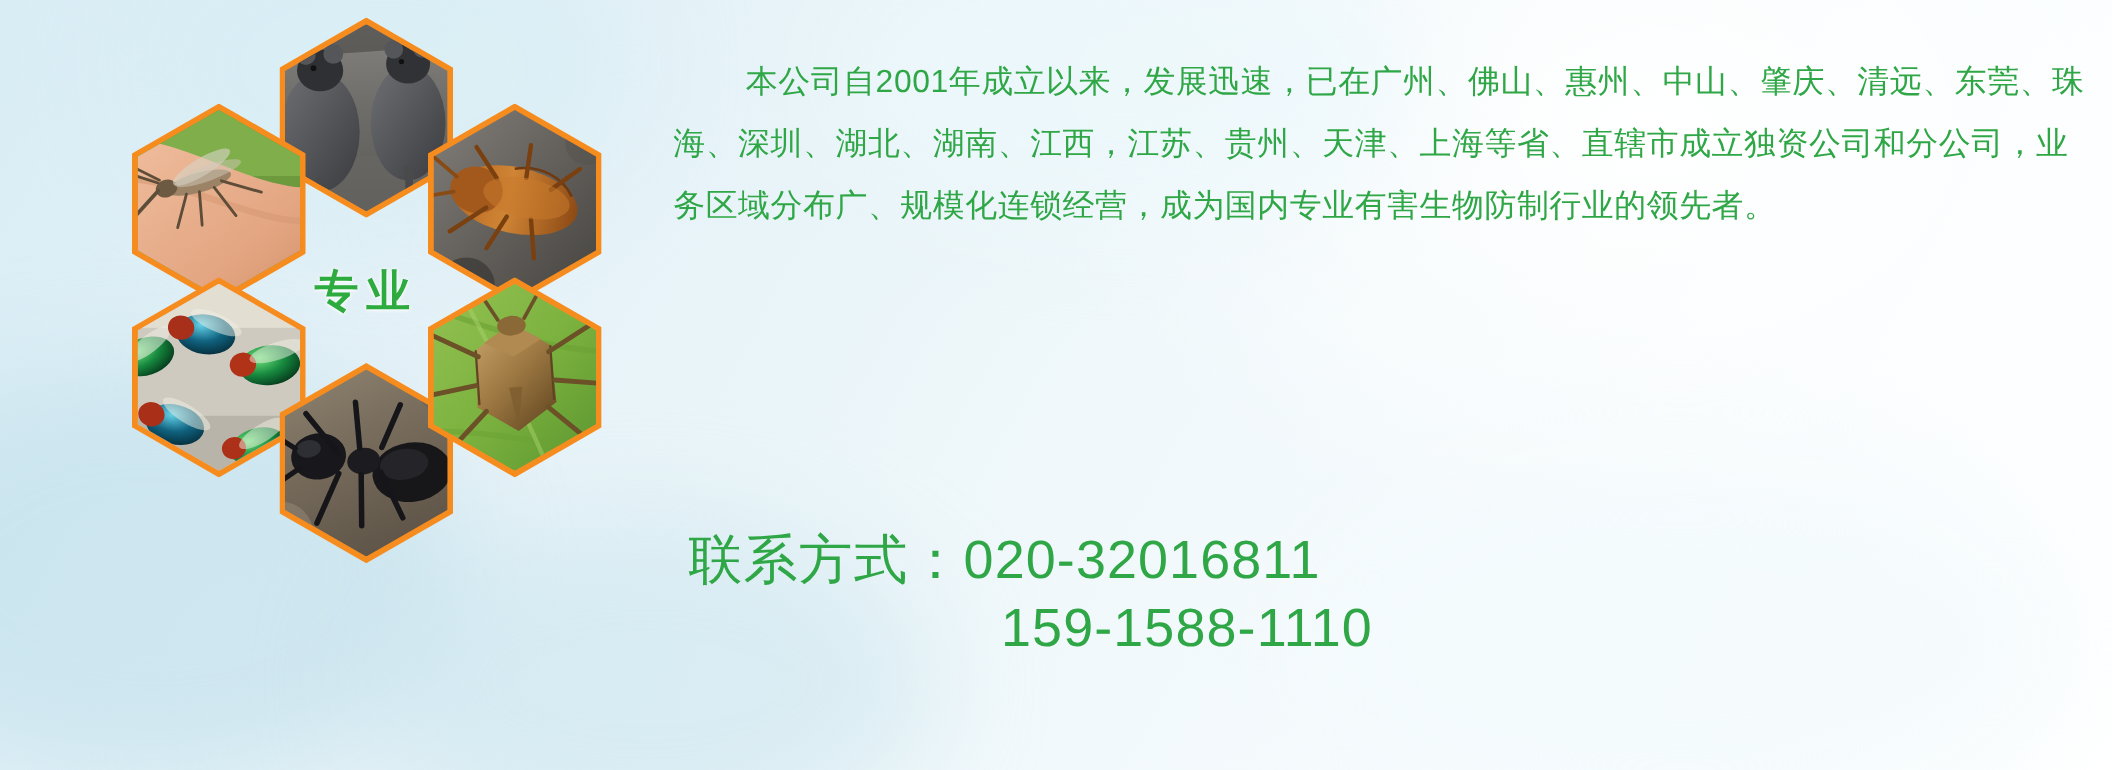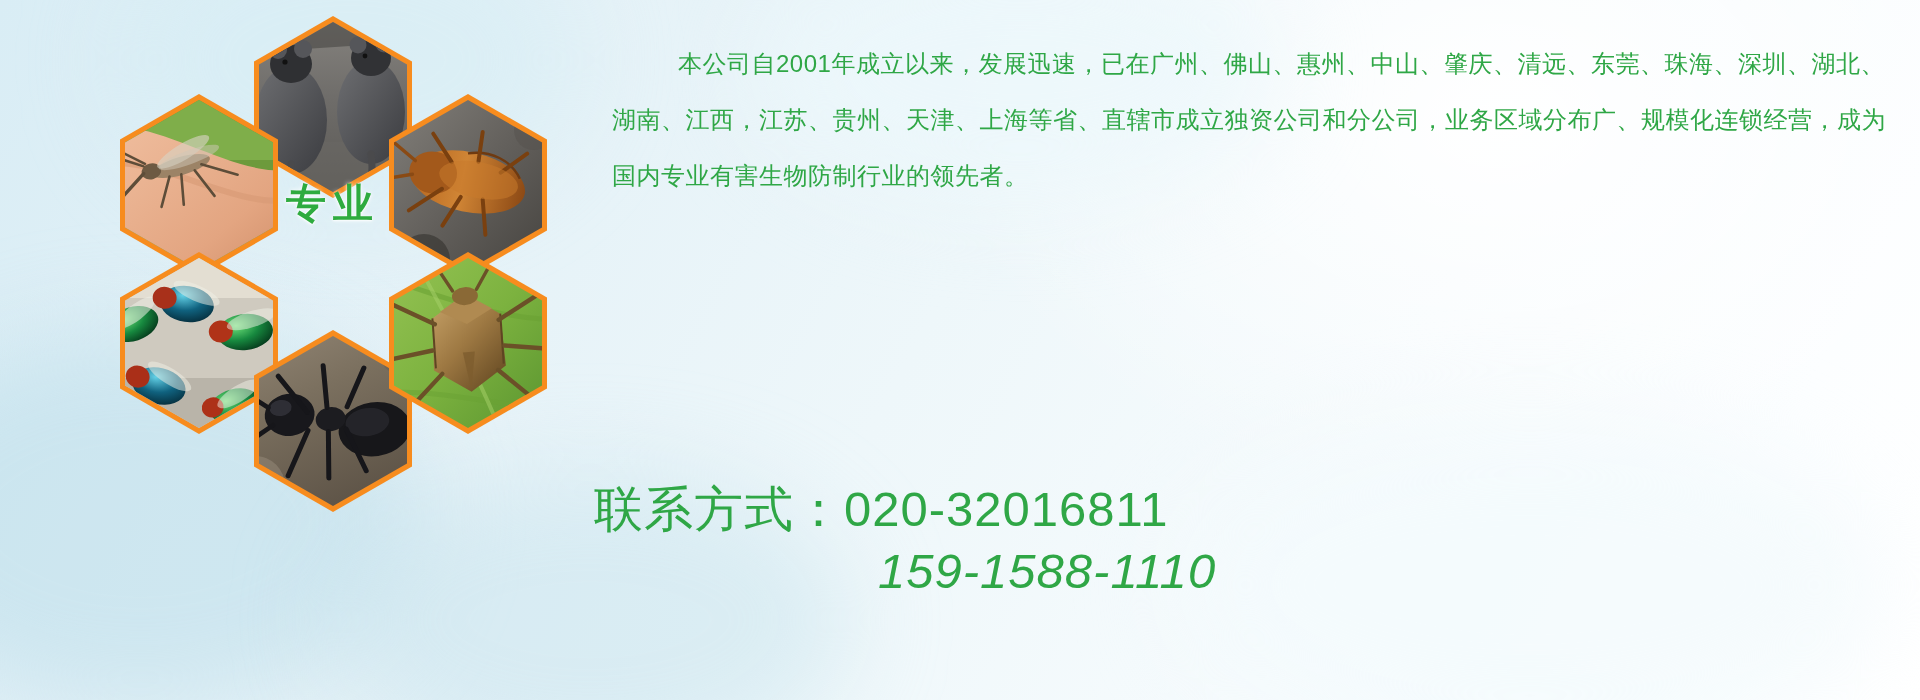--- a/index.html
+++ b/index.html
@@ -39,42 +39,41 @@
 
   .h-rat{left:170px;top:4px;}
   .h-roach{left:305px;top:82px;}
   .h-mosq{left:36px;top:82px;}
   .h-flies{left:36px;top:240px;}
   .h-bug{left:305px;top:240px;}
   .h-ant{left:170px;top:318px;}
 
   .h-label{
     position:absolute;left:170px;top:162px;width:158px;height:182px;
-    display:flex;flex-direction:column;align-items:center;
+    display:flex;flex-direction:column;align-items:center;justify-content:center;
     color:#2eab3f;font-weight:bold;font-size:40px;letter-spacing:7px;
     line-height:1.45;text-shadow:0 0 5px rgba(255,255,255,.95),0 1px 2px rgba(255,255,255,.9);
   }
   .h-label span{display:block;}
 
   
   #copy{
-    position:absolute;left:612px;top:36px;width:1290px;
-    color:#2fa746;font-size:24px;line-height:56px;font-weight:500;
+    position:absolute;left:612px;top:47px;width:1290px;
+    color:#2fa746;font-size:29px;line-height:56px;font-weight:500;
     letter-spacing:.5px;
   }
   #copy .para{margin:0;text-indent:66px;}
-  #contact{position:absolute;left:580px;top:478px;width:1290px;color:#2fa746;}
+  #contact{position:absolute;left:612px;top:478px;width:1290px;color:#2fa746;}
   #contact .line1{
     font-size:49px;font-weight:500;letter-spacing:1px;line-height:62px;
     padding-left:14px;
   }
   #contact .line2{
     font-size:49px;font-weight:500;letter-spacing:1px;line-height:62px;
     padding-left:298px;
-    font-style:italic;
   }
 </style>
 </head>
 <body>
 
 <div id="banner">
 
   <div class="blob b1"></div>
   <div class="blob b2"></div>
   <div class="blob b3"></div>

